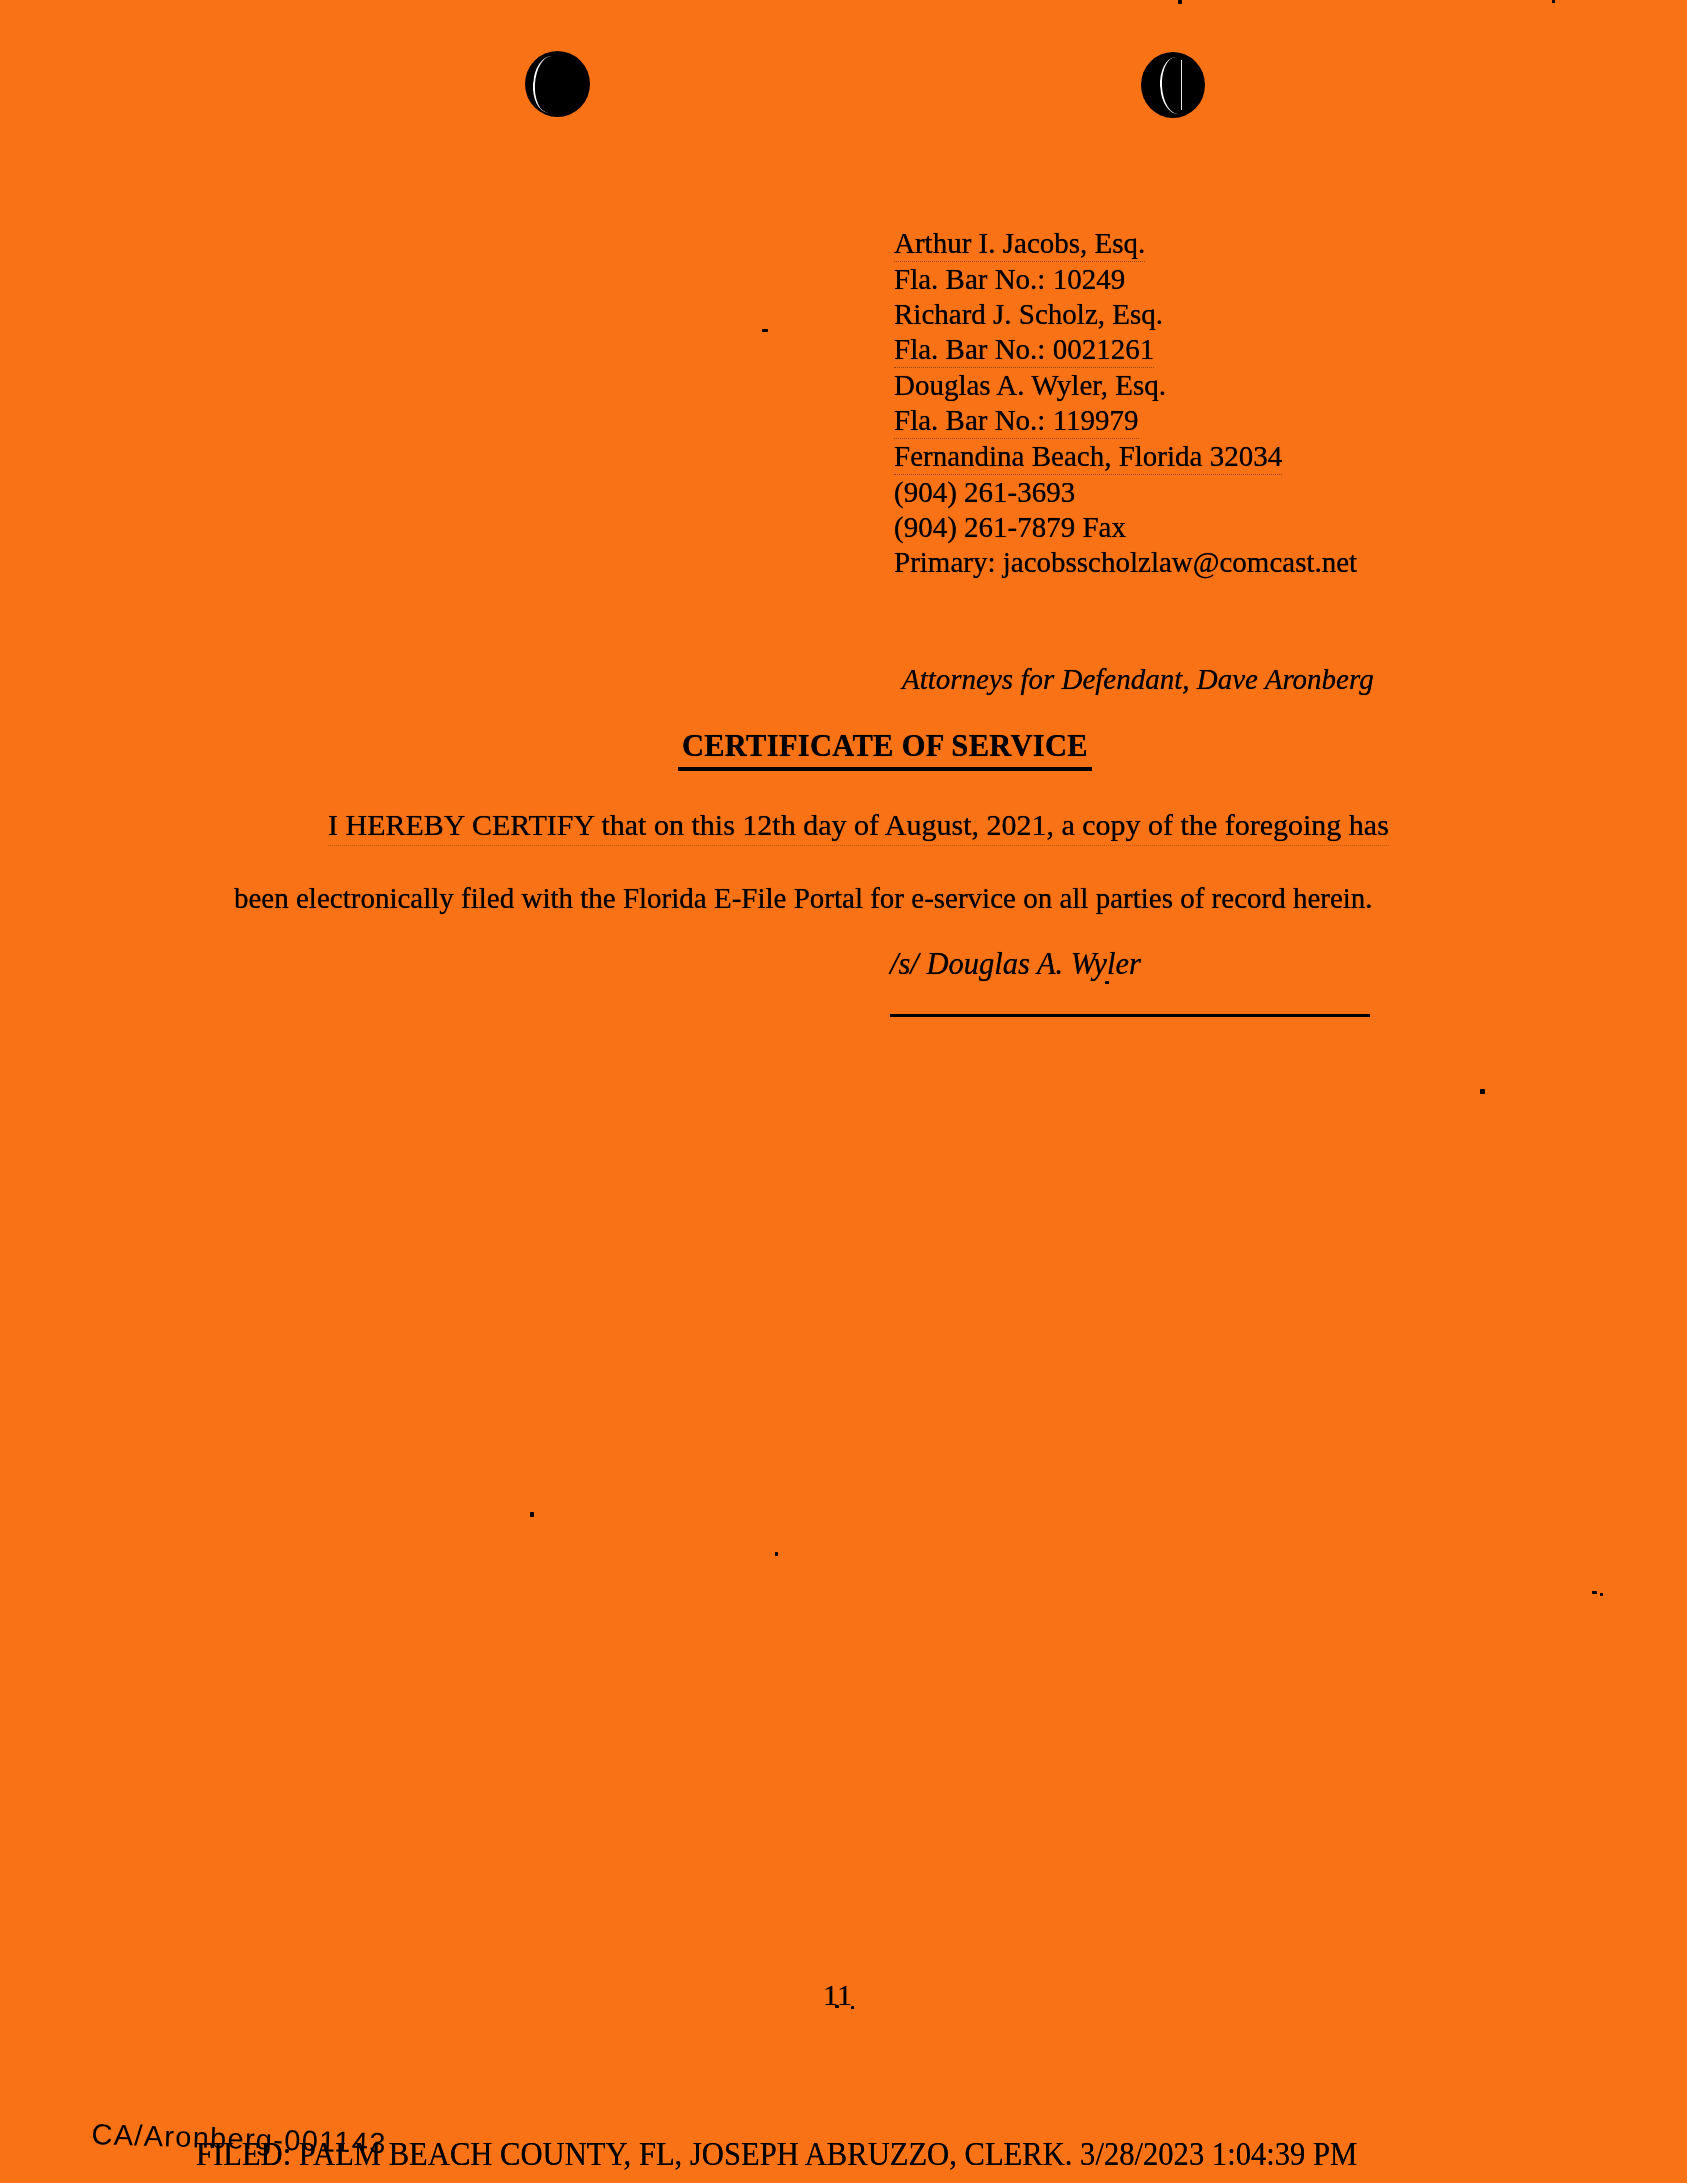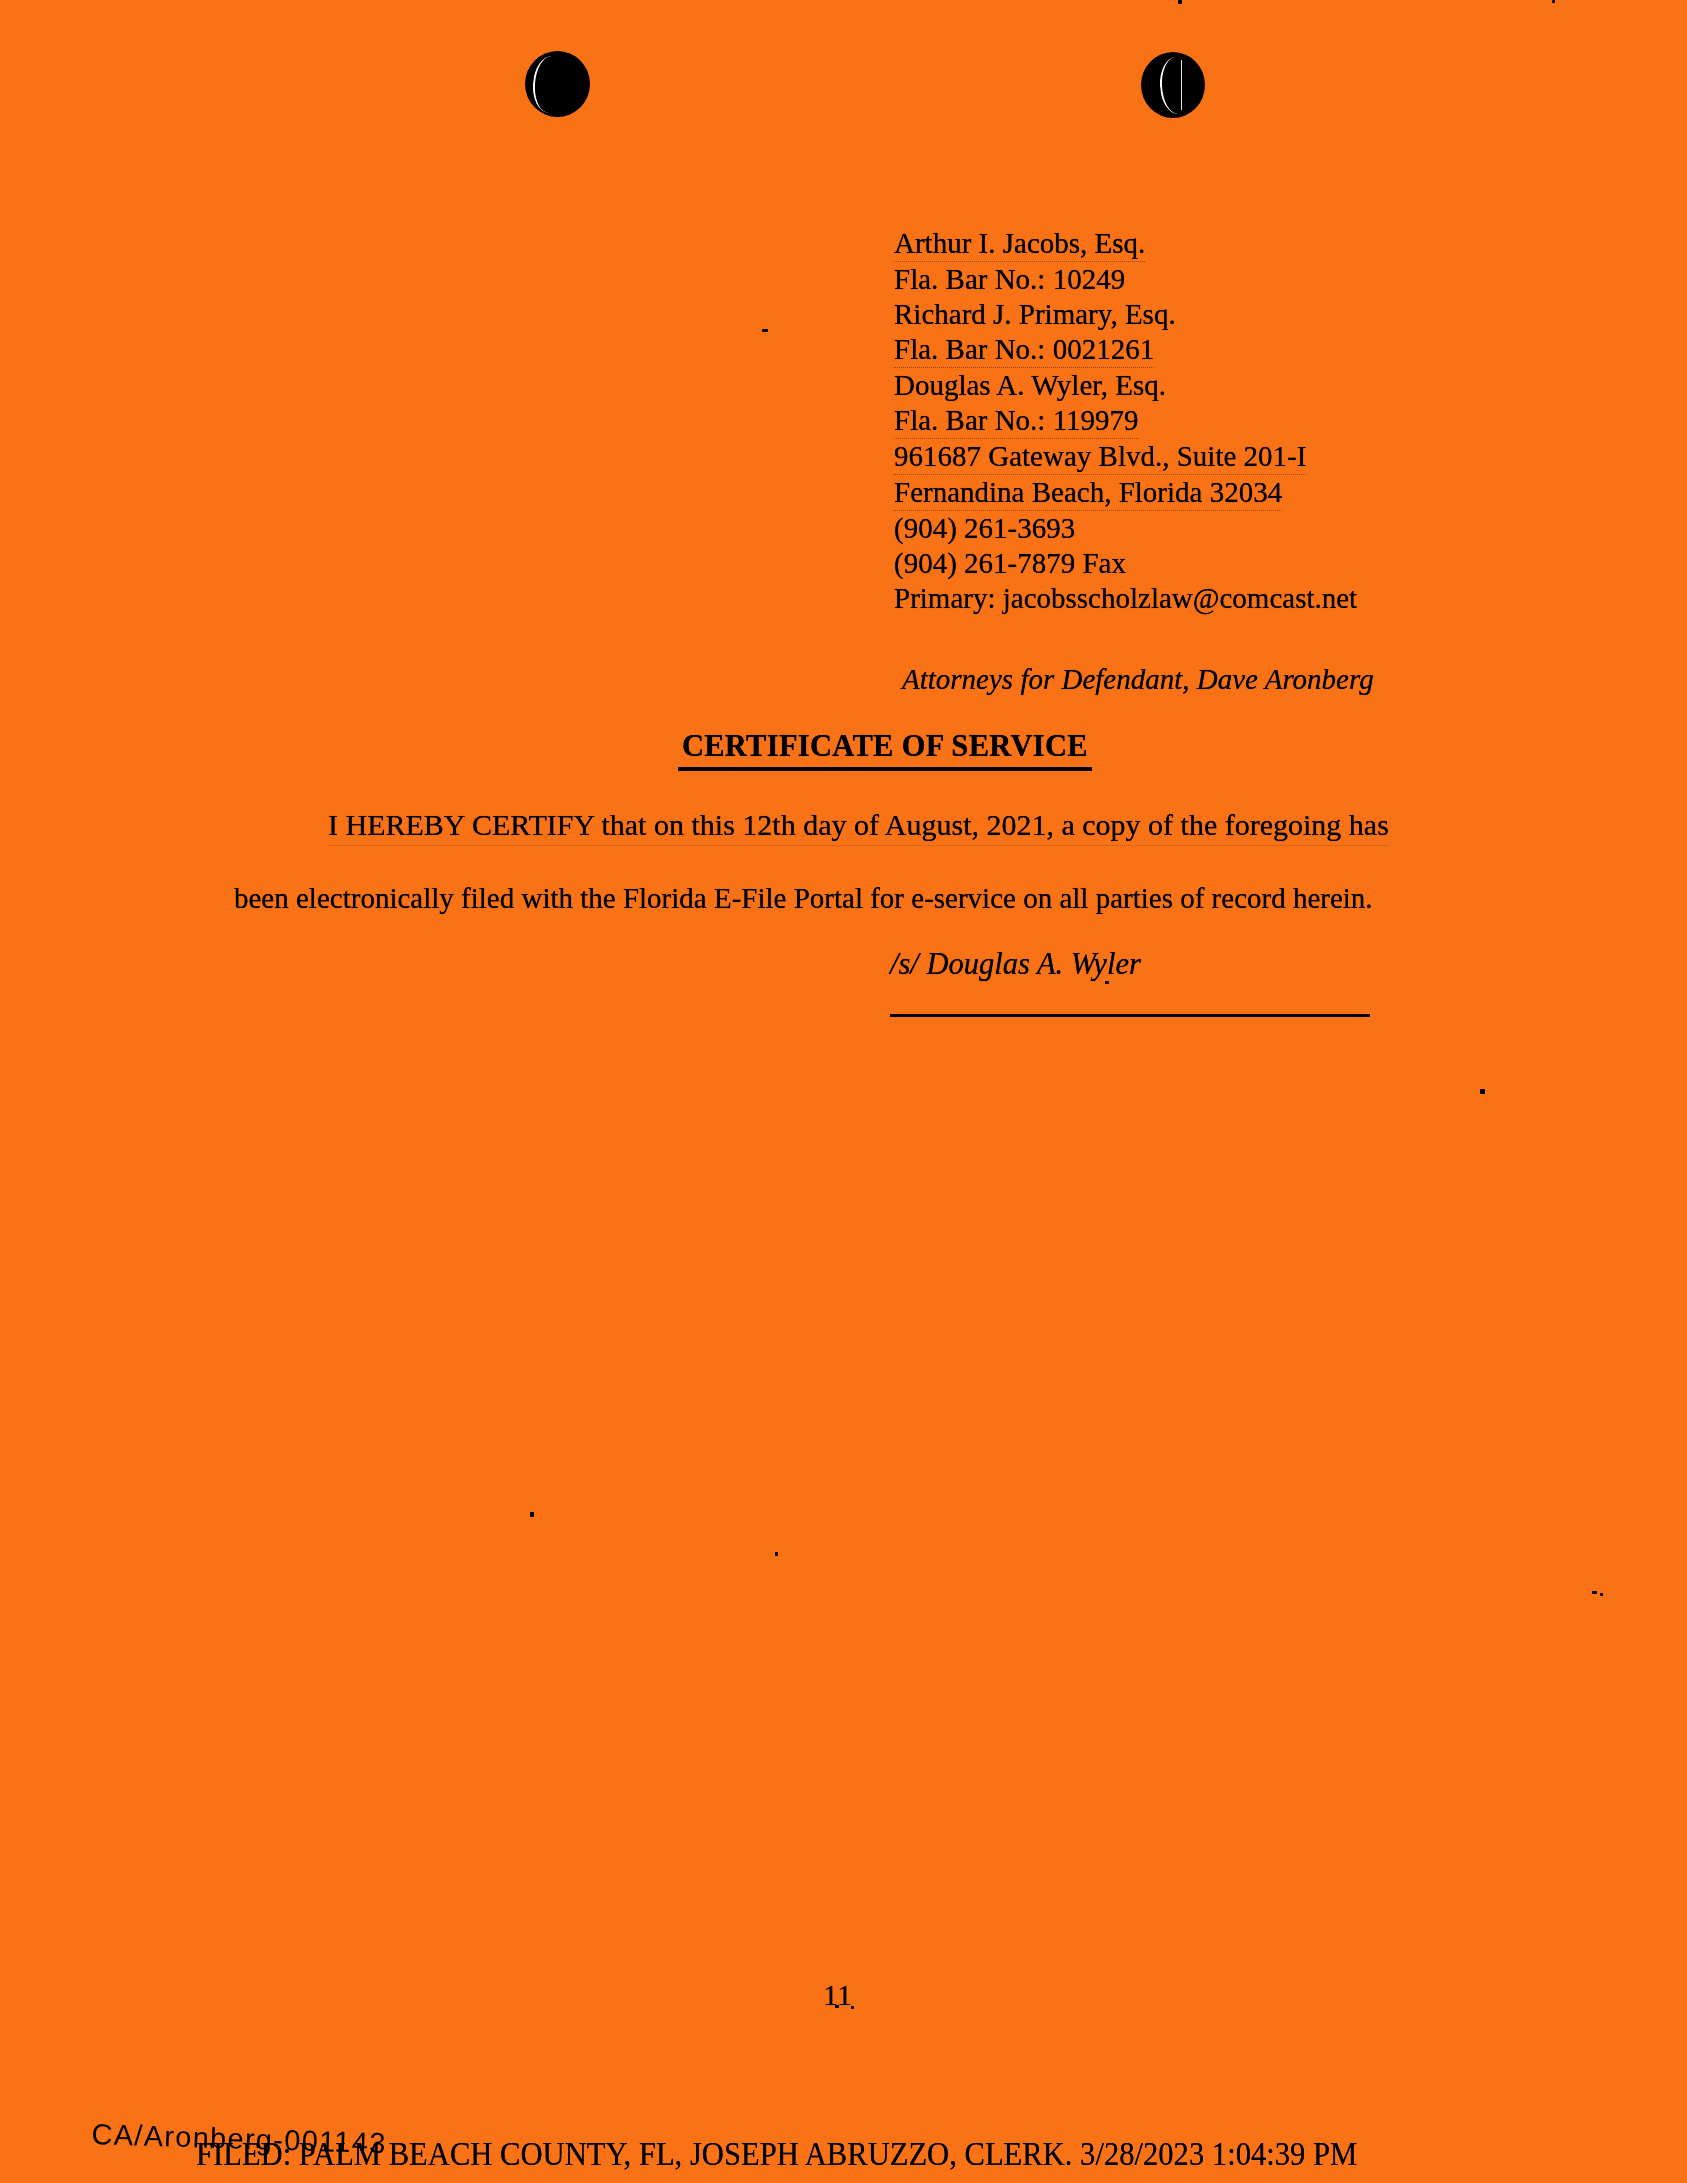--- a/index.html
+++ b/index.html
@@ -67,25 +67,24 @@
     <div class="sliver" style="left:30%;transform:rotate(-3deg);"></div>
     <div class="streak" style="left:62%;"></div>
   </div>
 
   <div class="speck" style="left:1178px;top:0;width:4px;height:4px;"></div>
   <div class="speck" style="left:1552px;top:0;width:3.3px;height:3.3px;"></div>
 
   <div class="abs serif-text addr">
     <div class="addr-line art-dots">Arthur I. Jacobs, Esq.</div>
     <div class="addr-line">Fla. Bar No.: 10249</div>
-    <div class="addr-line">Richard J. Primary, Esq.</div>
+    <div class="addr-line">Richard J. Scholz, Esq.</div>
     <div class="addr-line art-dots">Fla. Bar No.: 0021261</div>
     <div class="addr-line">Douglas A. Wyler, Esq.</div>
     <div class="addr-line art-dots">Fla. Bar No.: 119979</div>
-    <div class="addr-line art-dots">961687 Gateway Blvd., Suite 201-I</div>
     <div class="addr-line art-dots">Fernandina Beach, Florida 32034</div>
     <div class="addr-line">(904) 261-3693</div>
     <div class="addr-line">(904) 261-7879 Fax</div>
     <div class="addr-line">Primary: jacobsscholzlaw@comcast.net</div>
   </div>
 
   <div class="abs serif-text italic" style="left:894px;top:663px;font-size:29px;margin-left:8px;">Attorneys for Defendant, Dave Aronberg</div>
 
   <div class="abs serif-text heading-wrap">
     <span class="heading">CERTIFICATE OF SERVICE</span>

